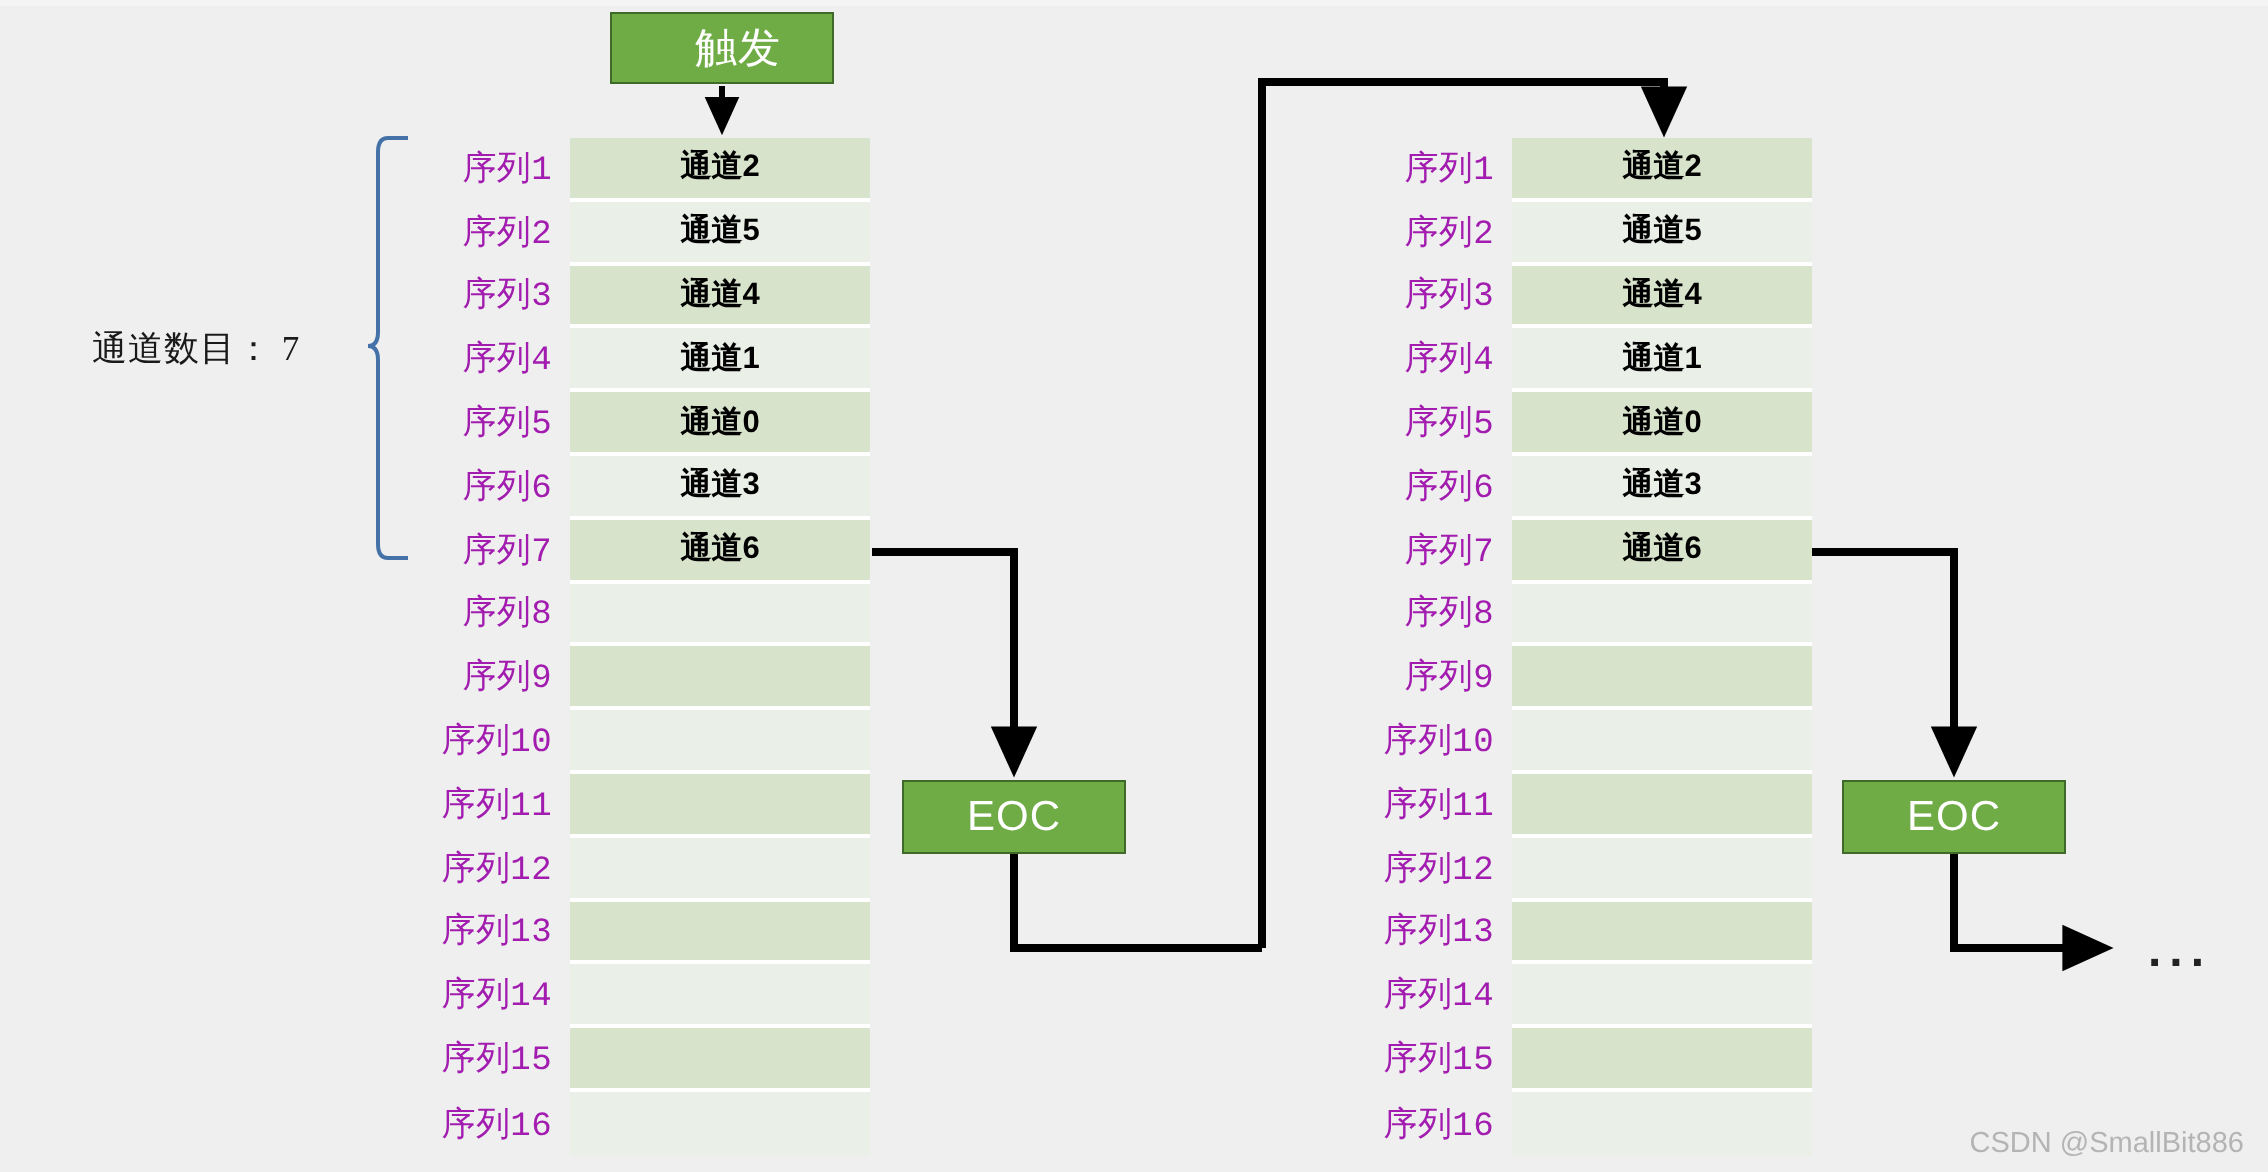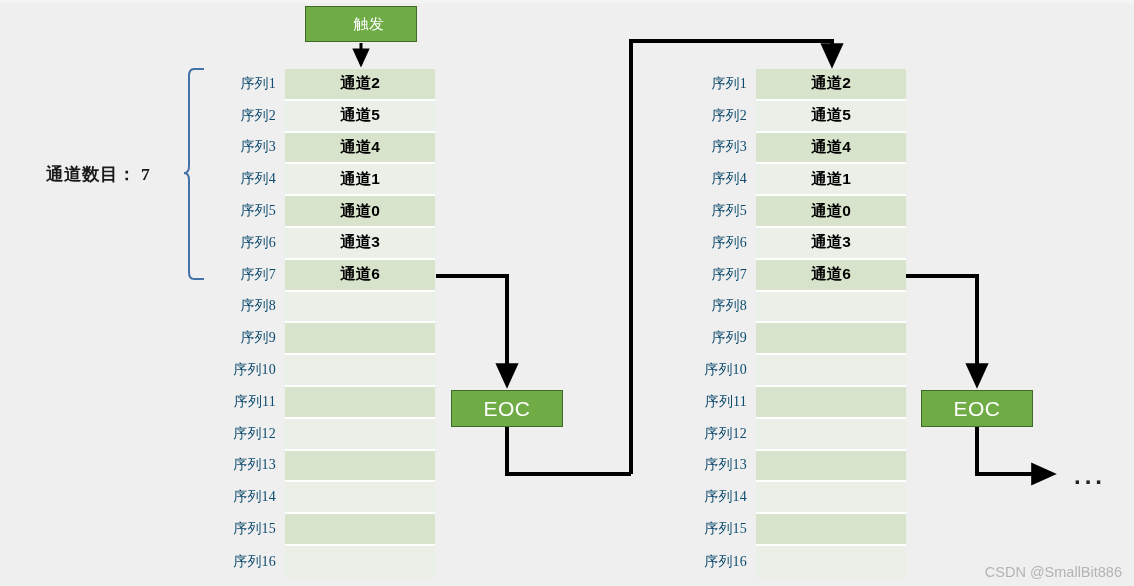--- a/index.html
+++ b/index.html
@@ -32,21 +32,21 @@
     color: #ffffff;
     display: flex;
     align-items: center;
     justify-content: center;
     font-family: "Liberation Sans", sans-serif;
     letter-spacing: 0.5px;
   }
   #trigger-box {
     left: 305px; top: 6px;
     width: 112px; height: 36px;
-    font-size: 15px;
+    font-size: 21px;
     padding-left: 16px;
   }
   #eoc-box-1 {
     left: 451px; top: 390px;
     width: 112px; height: 37px;
     font-size: 21px;
   }
   #eoc-box-2 {
     left: 921px; top: 390px;
     width: 112px; height: 37px;
@@ -78,36 +78,35 @@
   .seq-row.odd  { background: #D8E3CC; }
   .seq-row.even { background: #EAEFE8; }
   .seq-row:last-child { border-bottom: none; }
 
   .seq-label {
     position: absolute;
     right: 159px;
     top: 50%;
     transform: translateY(-50%);
     white-space: nowrap;
-    font-family: Liberation Serif, serif;
+    font-family: Liberation Mono, monospace;
     font-weight: normal;
-    font-size: 14px;
-    color: #0c4a6e;
+    font-size: 17px;
+    color: #a21caf;
     letter-spacing: 0.2px;
   }
 
   
   #channel-count-label {
     position: absolute;
     left: 46px; top: 162px;
     font-size: 17.5px;
     color: #1a1a1a;
     white-space: nowrap;
     letter-spacing: 0.5px;
-    font-weight: bold;
   }
   #bracket-svg {
     position: absolute;
     left: 182px; top: 66px;
   }
 
   
   #connectors {
     position: absolute;
     left: 0; top: 0;

